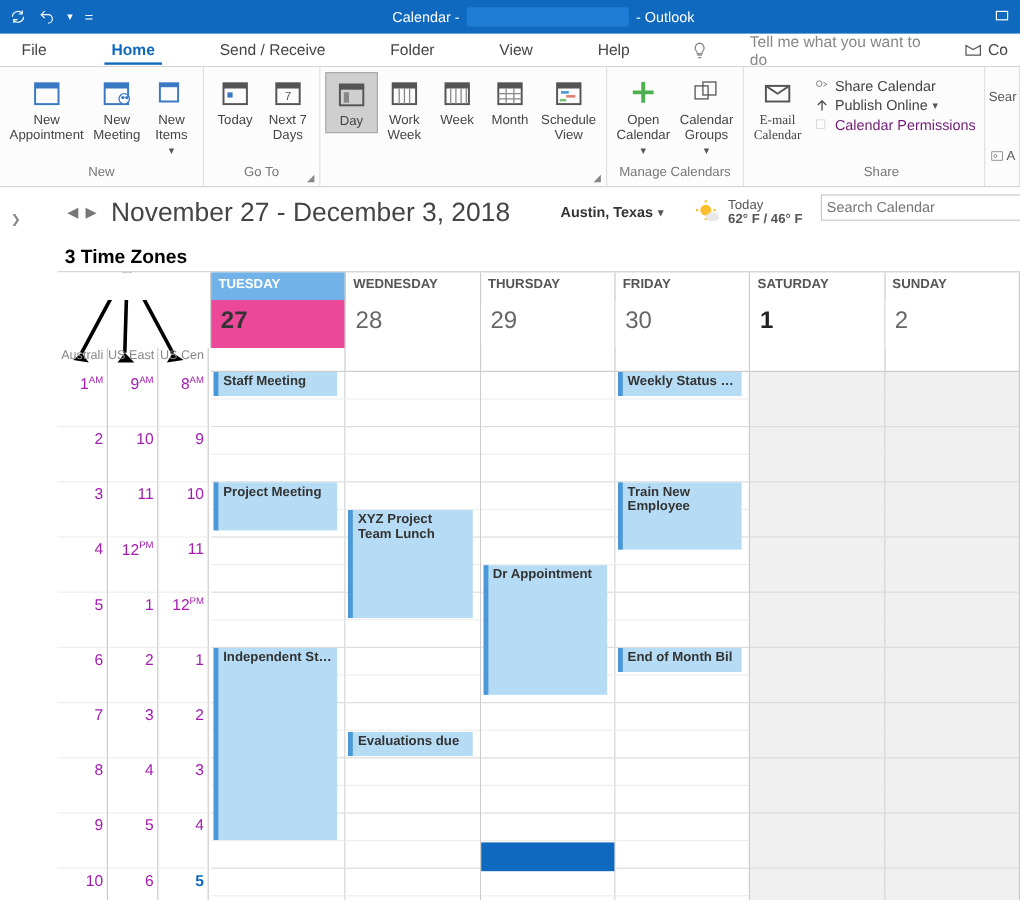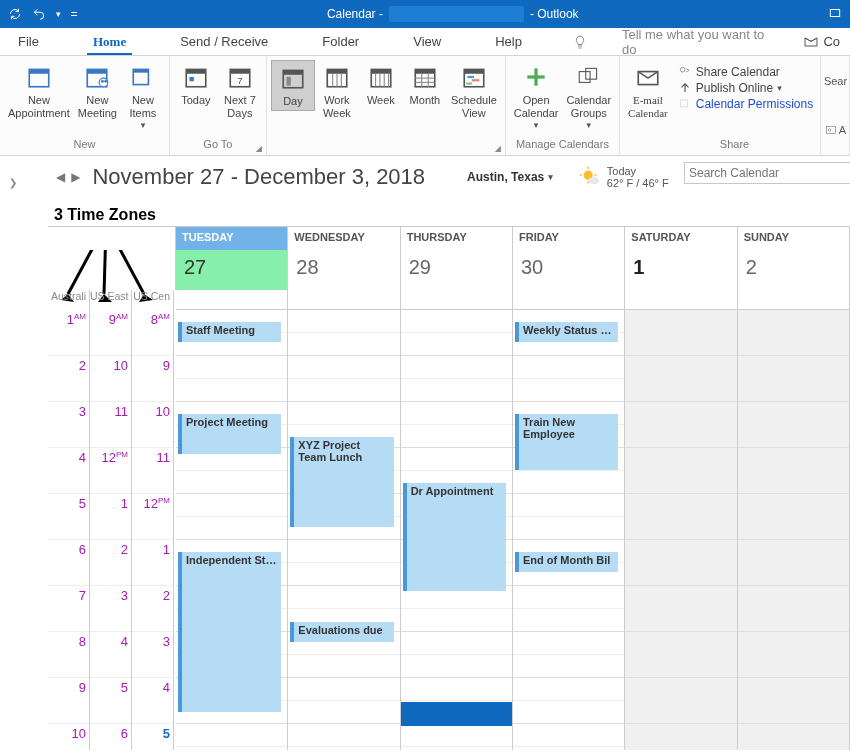--- a/index.html
+++ b/index.html
@@ -9,36 +9,36 @@
   .titlebar { height: 28px; background: #0f6abf; color: #fff; display: flex; align-items: center; font-size: 12px; }
   .titlebar-left { display: flex; align-items: center; gap: 10px; padding-left: 8px; }
   .titlebar-center { flex: 1; text-align: center; display:flex; justify-content:center; align-items:center; gap:6px; }
   .titlebar-right { padding-right: 8px; }
   .blur-box { width: 135px; height: 16px; background: #1e7ed6; border-radius:2px; }
   .tb-icon { width:14px; height:14px; fill:none; stroke:#fff; stroke-width:1.7; }
 
   
   .menutabs { height: 28px; border-bottom: 1px solid #d4d4d4; display: flex; align-items: center; padding: 0 6px; font-size: 13px; color: #444; gap: 30px; }
   .menutabs .tab { padding: 4px 12px; cursor: default; }
-  .menutabs .tab.active { color: #0f6abf; font-weight: 600; position: relative; font-family: Liberation Serif, serif; }
+  .menutabs .tab.active { color: #0f6abf; font-weight: 600; position: relative; }
   .menutabs .tab.active::after { content:""; position:absolute; left:6px; right:6px; bottom:-1px; height:2px; background:#0f6abf; }
   .menutabs .bulb { width:16px; height:16px; margin-left:8px; }
   .menutabs .tell { color:#888; padding-left:4px; flex: 1; }
   .menutabs .right { display:flex; align-items:center; gap:4px; padding-right:4px; color:#444; }
 
   
   .ribbon { height: 100px; border-bottom: 1px solid #d4d4d4; display: flex; position: relative; background:#fcfcfc; }
   .ribbon-group { border-right: 1px solid #e1e1e1; display:flex; flex-direction:column; }
   .ribbon-items { display: flex; align-items: flex-start; padding: 4px 4px 0 4px; height: 82px; }
   .ribbon-label { font-size: 11px; color:#777; text-align:center; height:18px; line-height:14px; }
   .rbtn { display:flex; flex-direction:column; align-items:center; justify-content:flex-start; padding: 2px 4px; font-size: 11px; color:#444; line-height:1.2; text-align:center; min-width: 44px; cursor:default; }
   .rbtn .icn { width: 30px; height: 30px; display:flex; align-items:center; justify-content:center; margin-bottom:2px; }
   .rbtn.pressed { background:#cfcfcf; border:1px solid #aaa; }
   .rlink { display:flex; align-items:center; gap:4px; font-size:12px; color:#444; padding:1px 4px; }
-  .rlink.disabled { color:#1d4ed8; }
+  .rlink.disabled { color:#701a75; }
   .sharecol { display:flex; flex-direction:column; justify-content:flex-start; padding:4px 4px 0 2px; }
   .collapse-search { position:absolute; right:0; top:0; height:100%; width:30px; border-left:1px solid #e1e1e1; display:flex; flex-direction:column; align-items:center; font-size:11px; color:#555; }
   .mini-caret { font-size:9px; color:#555; }
   .dbl { font-size:8px; color:#888; position:absolute; right:4px; bottom:2px; }
   .group-wrap{position:relative;}
 
   
   .navrow { display:flex; align-items:center; padding: 8px 0 4px 56px; gap:12px; position:relative; }
   .navarrows { color:#777; font-size:12px; display:flex; gap:6px; }
   .daterange { font-size: 22px; color:#444; font-weight:400; }
@@ -56,42 +56,42 @@
 
   
   .calwrap { position:absolute; left:48px; top:226px; right:0; bottom:0; }
   .dayheaders { display:flex; height:24px; border-top:1px solid #ccc; }
   .tz-head { width:128px; border-right:1px solid #ccc; background:#fff; }
   .dh { flex:1; padding:4px 6px; font-size:11px; font-weight:600; color:#555; border-right:1px solid #ccc; }
   .dh.sel { background:#71b3e8; color:#fff; }
   .datenums { display:flex; height:40px; }
   .tz-nums-space { width:128px; border-right:1px solid #ccc;}
   .dn { flex:1; padding:6px 8px; font-size:20px; color:#666; border-right:1px solid #ccc; background:#fff; }
-  .dn.sel { color:#333; font-weight:400; background:#86efac;}
+  .dn.sel { color:#333; font-weight:700; background:#ec4899;}
   .dn.bold { color:#222; font-weight:700;}
 
   .tzlabels { display:flex; height:20px; font-size:10.5px; color:#888; }
   .tzcol { width:42px; text-align:right; padding-right:3px; border-right:1px solid #ccc; white-space:nowrap; overflow:hidden; }
   .tzspacer { width:2px; }
   .alldayrow { flex:1; border-right:1px solid #ccc; border-bottom:1px solid #ccc;}
 
   .gridbody { display:flex; height:440px; }
   .timecols { display:flex; width:128px; }
   .tcol { width:42px; border-right:1px solid #ccc; }
   .tcell { height:46px; border-bottom:1px solid #eee; text-align:right; padding:2px 3px 0 0; font-size:13px; color:#a21caf; position:relative;}
   .tcell sup { font-size:8px; vertical-align:super; }
   .tcell.hl { color:#0f6abf; font-weight:600; }
 
   .daycols { flex:1; display:flex; position:relative; }
   .dcol { flex:1; border-right:1px solid #ccc; position:relative; background:#fff; }
   .dcol.weekend { background:#f0f0f0; }
   .dcol .hrline { height:23px; border-bottom:1px solid #eee; }
   .dcol .hrline:nth-child(even){ border-bottom:1px solid #ddd; }
 
-  .event { position:absolute; left:2px; right:6px; background:#b6dcf5; border-left:4px solid #4a98d8; font-size:11px; font-weight:600; padding:2px 4px; overflow:hidden; color:#333; white-space:nowrap; text-overflow:ellipsis;margin-top:12px; }
+  .event { position:absolute; left:2px; right:6px; background:#b6dcf5; border-left:4px solid #4a98d8; font-size:11px; font-weight:600; padding:2px 4px; overflow:hidden; color:#333; white-space:nowrap; text-overflow:ellipsis; }
   .busy { position:absolute; left:0; right:0; background:#0f6abf; }
 
   .expand-handle { position:absolute; left:9px; top:177px; color:#888; font-size:10px; writing-mode: horizontal-tb;}
 </style>
 </head>
 <body>
 
 <div class="titlebar">
   <div class="titlebar-left">
     <svg class="tb-icon" viewBox="0 0 24 24">
@@ -371,21 +371,21 @@
         <g stroke="#fdbf2d" stroke-width="2">
           <line x1="10" y1="1" x2="10" y2="3"></line>
           <line x1="10" y1="17" x2="10" y2="19"></line>
           <line x1="1" y1="10" x2="3" y2="10"></line>
           <line x1="17" y1="10" x2="19" y2="10"></line>
         </g>
         <ellipse cx="16" cy="16" rx="6" ry="4" fill="#e8e8e8"></ellipse>
       </svg>
     <div>
       <div>Today</div>
-      <div style="font-weight:400;">62° F / 46° F</div>
+      <div style="font-weight:700;">62° F / 46° F</div>
     </div>
   </div>
   <div class="searchbox">
     <input type="text" placeholder="Search Calendar" style="">
   </div>
 </div>
 
 <div class="annot-label">3 Time Zones</div>
 <svg class="annot-svg" viewBox="0 0 120 90">
   <line x1="50" y1="5" x2="14" y2="72"></line>

